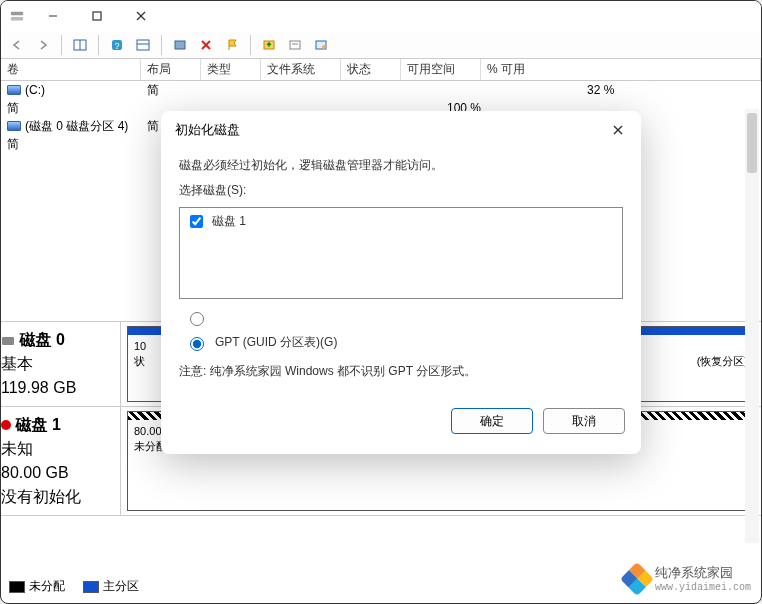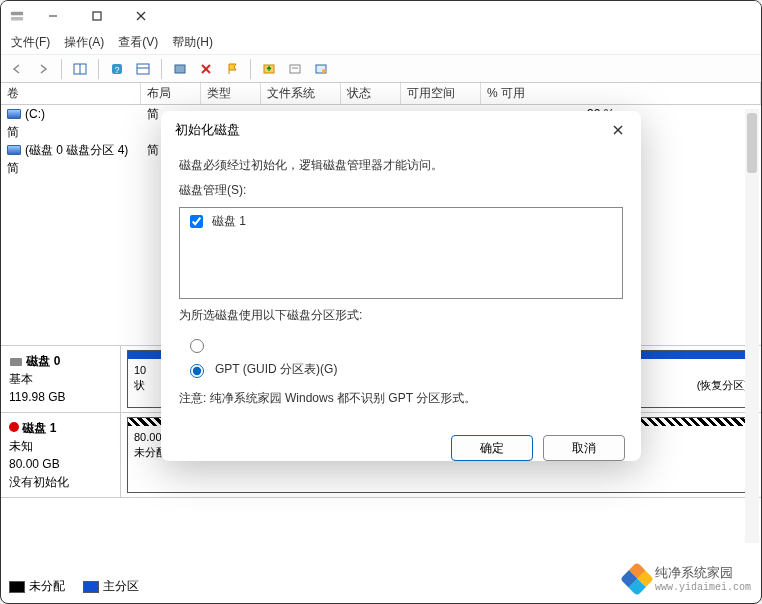--- a/index.html
+++ b/index.html
@@ -96,22 +96,22 @@
   .cd-icon { width:12px; height:12px; border:1px solid #888; border-radius:50%; background:radial-gradient(circle,#fff 30%,#ccc 40%,#eee 70%); }
 
   .disk-panes {
     border-top: 1px solid #ccc;
     background:#fff;
   }
   .disk-row { display:flex; border-bottom:1px solid #ccc; }
   .disk-label {
     width: 120px;
     border-right: 1px solid #ccc;
-    padding: 6px 8px;
-    font-size: 12px;
+    padding: 6px 0;
+    font-size: 16px;
     line-height: 1.5;
   }
   .disk-label .name { font-weight: bold; }
   .disk-bars { flex:1; padding:4px 6px; display:flex; gap:4px; align-items:stretch; }
   .bar {
     border:1px solid #555;
     position:relative;
     display:flex;
     flex-direction: column;
   }
@@ -157,21 +157,21 @@
     height:92px;
     padding:4px 6px;
     background:#fff;
     overflow:auto;
   }
   .dlg-list label { display:flex; align-items:center; gap:6px; }
   .radio-group { margin:6px 0 8px 6px; }
   .radio-group label { display:flex; align-items:center; gap:8px; padding:4px 0; }
   .dlg-buttons {
     display:flex; justify-content:flex-end; gap:10px;
-    padding: 6px 16px 0 16px;
+    padding: 6px 16px 20px 16px;
   }
   .btn {
     min-width:82px; height:26px;
     border:1px solid #888;
     background:#fdfdfd;
     border-radius:4px;
     font-size:12px;
     display:flex; align-items:center; justify-content:center;
     cursor:pointer;
   }
@@ -233,26 +233,20 @@
         </div>
       <div class="win-btn">
           <svg width="10" height="10">
             <line x1="1" y1="1" x2="9" y2="9" stroke="#333" stroke-width="1.2"></line>
             <line x1="9" y1="1" x2="1" y2="9" stroke="#333" stroke-width="1.2"></line>
           </svg>
         </div>
     </div>
   </div>
 
-  <div class="menubar">
-    <span>文件(F)</span>
-    <span>操作(A)</span>
-    <span>查看(V)</span>
-    <span>帮助(H)</span>
-  </div>
 
   <div class="toolbar">
     <div class="tool-btn">
         <svg width="14" height="14">
           <polyline points="9,3 4,7 9,11" fill="none" stroke="#888" stroke-width="1.5"></polyline>
         </svg>
       </div>
     <div class="tool-btn">
         <svg width="14" height="14">
           <polyline points="5,3 10,7 5,11" fill="none" stroke="#888" stroke-width="1.5"></polyline>
@@ -440,28 +434,27 @@
       <span>初始化磁盘</span>
       <span class="dlg-close">
           <svg width="12" height="12">
             <line x1="2" y1="2" x2="10" y2="10" stroke="#333" stroke-width="1.5"></line>
             <line x1="10" y1="2" x2="2" y2="10" stroke="#333" stroke-width="1.5"></line>
           </svg>
         </span>
     </div>
     <div class="dlg-body">
       <p>磁盘必须经过初始化，逻辑磁盘管理器才能访问。</p>
-      <p>磁盘管理(S):</p>
+      <p>选择磁盘(S):</p>
       <div class="dlg-list">
         <label>
           <input type="checkbox" checked="" style="">
           <span>磁盘 1</span>
         </label>
       </div>
-      <p>为所选磁盘使用以下磁盘分区形式:</p>
       <div class="radio-group">
         <label>
           <input type="radio" name="pstyle" style="">
         </label>
         <label>
           <input type="radio" name="pstyle" checked="" style="">
           <span>GPT (GUID 分区表)(G)</span>
         </label>
       </div>
       <p>注意: 纯净系统家园 Windows 都不识别 GPT 分区形式。</p>

